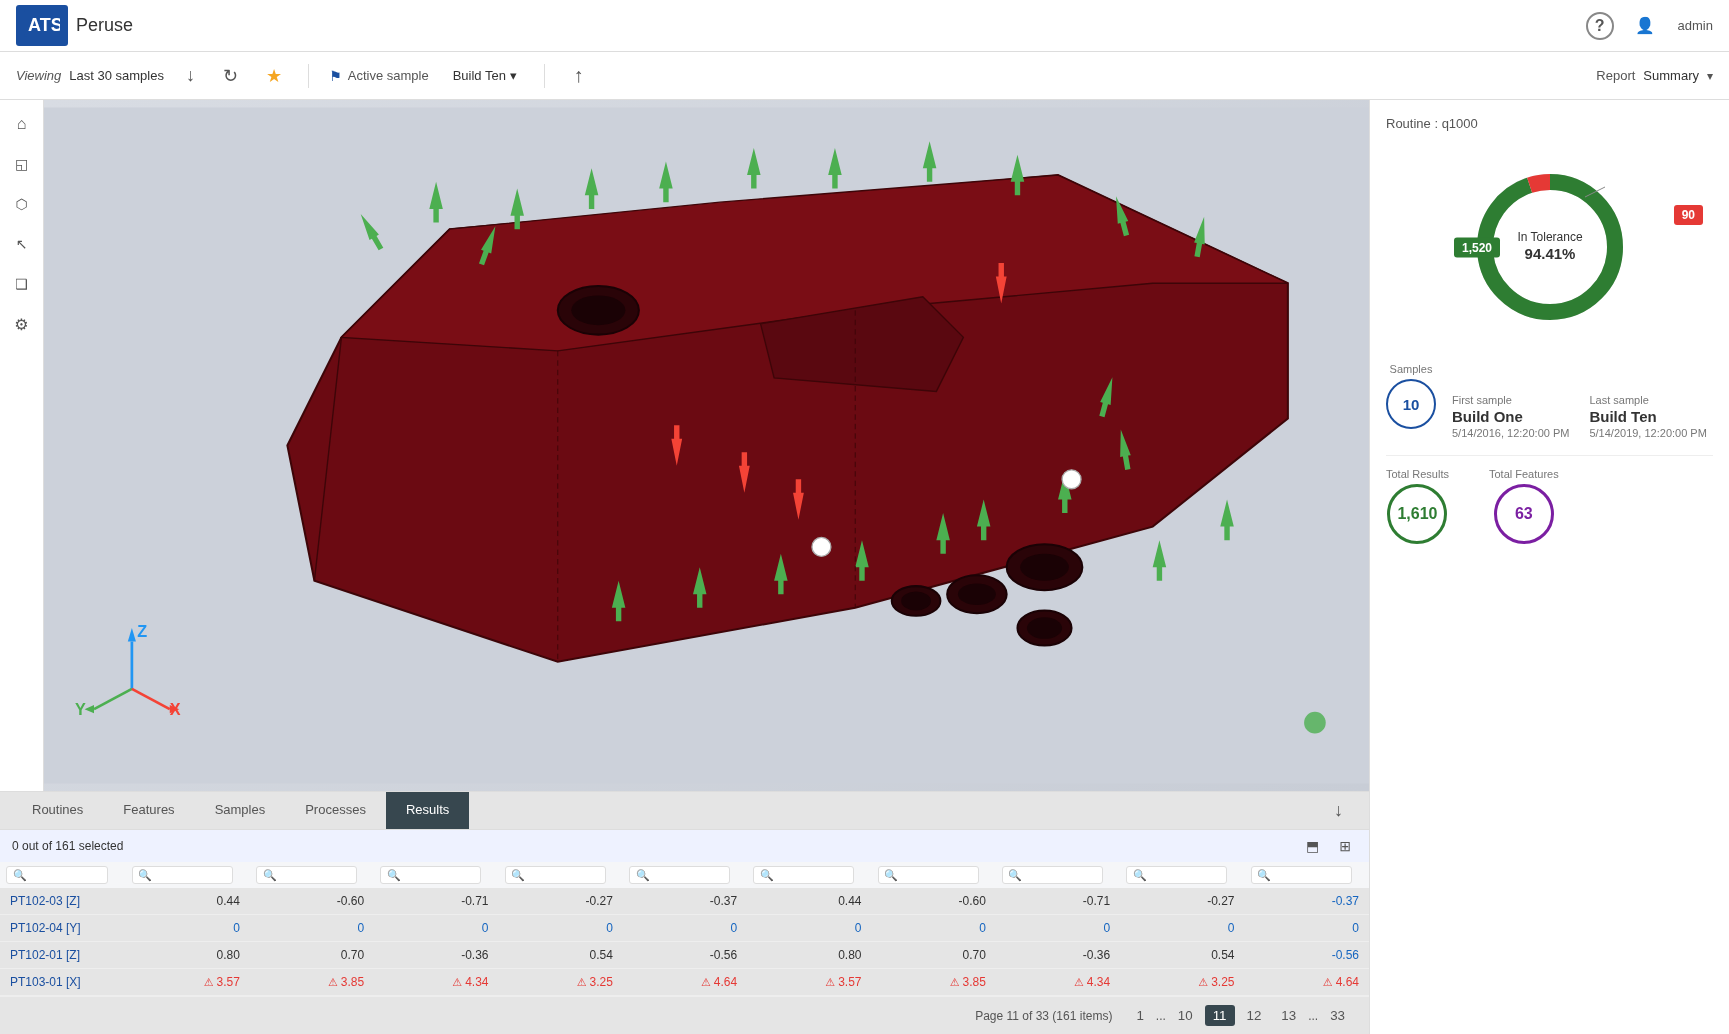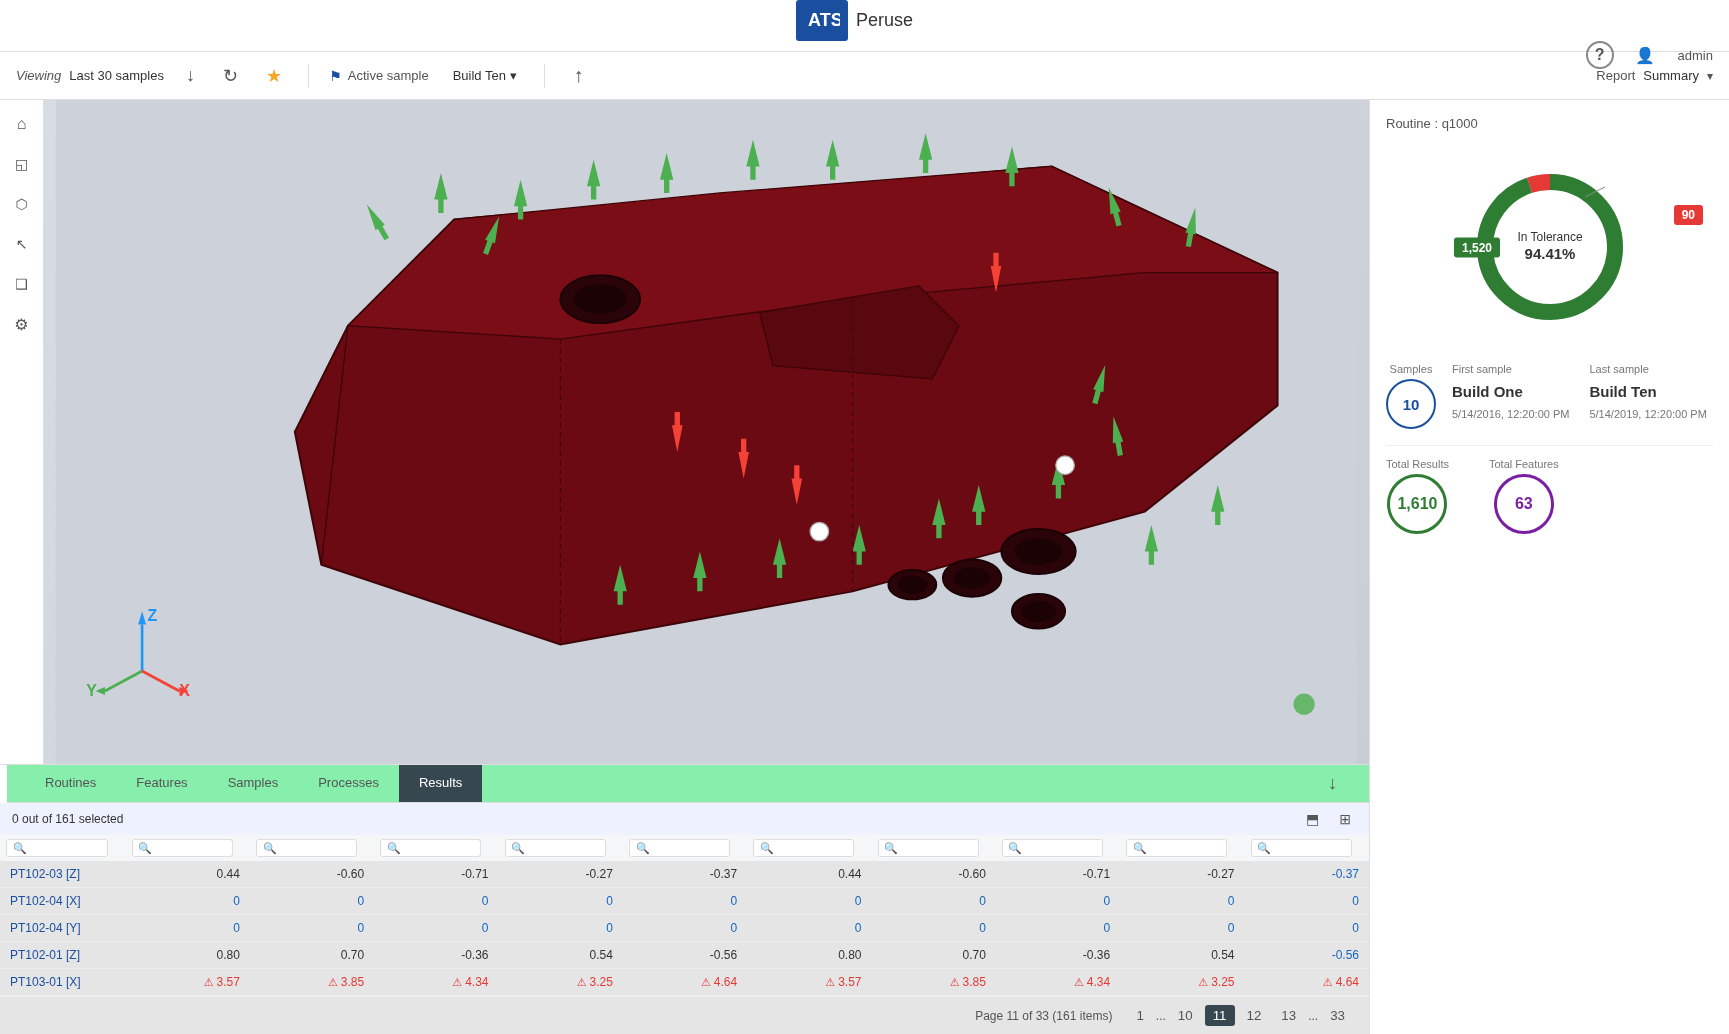--- a/index.html
+++ b/index.html
@@ -1,19 +1,19 @@
 <!DOCTYPE html>
 <html><head>
   <meta charset="utf-8">
   <style>
     * { box-sizing: border-box; margin: 0; padding: 0; }
     body { font-family: 'Segoe UI', Arial, sans-serif; font-size: 13px; background: #f0f2f5; color: #333; overflow: hidden; width: 1729px; height: 1034px; }
 
     
-    .header { display: flex; align-items: center; background: #fff; border-bottom: 1px solid #ddd; height: 52px; padding: 0 16px; flex-direction: column; }
+    .header { display: flex; align-items: center; background: #fff; border-bottom: 1px solid #ddd; height: 52px; padding: 0 16px; }
     .logo { display: flex; align-items: center; gap: 8px; margin-right: 20px; }
     .logo-box { background: #1a4fa0; color: #fff; font-weight: bold; font-size: 18px; padding: 4px 8px; border-radius: 3px; }
     .logo-text { font-size: 18px; color: #333; font-weight: 300; }
     .header-right { margin-left: auto; display: flex; align-items: center; gap: 16px; color: #555; }
 
     
     .toolbar { display: flex; align-items: center; background: #fff; border-bottom: 1px solid #ddd; height: 48px; padding: 0 16px; gap: 16px; }
     .toolbar-section { display: flex; align-items: center; gap: 8px; }
     .toolbar-label { color: #555; font-weight: 500; font-style: italic; }
     .toolbar-value { color: #333; }
@@ -40,21 +40,21 @@
     .side-btn { width: 32px; height: 32px; display: flex; align-items: center; justify-content: center; cursor: pointer; border-radius: 4px; color: #555; font-size: 16px; border: none; background: none; }
 
     
     .model-area { position: absolute; left: 44px; right: 0; top: 0; bottom: 0; background: linear-gradient(135deg, #d8dce3 0%, #c8cdd6 100%); overflow: hidden; }
 
     
     .model-svg { width: 100%; height: 100%; }
 
     
     .bottom-panel { background: #fff; border-top: 1px solid #ddd; }
-    .tabs-bar { display: flex; align-items: center; border-bottom: 1px solid #ddd; background: #86efac; padding: 0 18px; margin-left: 7px; }
+    .tabs-bar { display: flex; align-items: center; border-bottom: 1px solid #ddd; background: #e5e5e5; padding: 0 12px; }
     .tab { padding: 10px 20px; cursor: pointer; color: #555; border-bottom: 2px solid transparent; font-size: 13px; }
     .tab.active { background: #37474f; color: #fff; border-bottom: 2px solid #37474f; }
     .tab-download { margin-left: auto; margin-right: 8px; }
 
     
     .table-section { background: #e5e5e5; }
     .table-status { background: #eef2ff; padding: 6px 12px; font-size: 12px; color: #333; display: flex; align-items: center; justify-content: space-between; }
     .table-status-icons { display: flex; gap: 8px; }
     .table-wrapper { overflow-x: auto; }
     table { width: 100%; border-collapse: collapse; font-size: 12px; }
@@ -87,21 +87,21 @@
     .donut-badge-red { background: #e53935; color: #fff; padding: 3px 8px; border-radius: 3px; font-size: 12px; font-weight: 600; }
     .badge-left { position: absolute; left: 20px; top: 50%; transform: translateY(-50%); padding-left: 48px; }
     .badge-right { position: absolute; right: 10px; top: 30%; }
 
     
     .summary-stats { display: flex; gap: 16px; margin: 16px 0; align-items: flex-start; }
     .stat-samples { display: flex; flex-direction: column; align-items: center; gap: 4px; }
     .stat-circle { width: 50px; height: 50px; border-radius: 50%; border: 2px solid #1a4fa0; display: flex; align-items: center; justify-content: center; font-size: 15px; font-weight: 600; color: #1a4fa0; }
     .stat-label { font-size: 11px; color: #777; }
     .stat-group { display: flex; gap: 20px; flex: 1; }
-    .stat-item { display: flex; flex-direction: column; gap: 8px; }
+    .stat-item { display: flex; flex-direction: column; gap: 2px; margin-top: 31px; }
     .stat-item-label { font-size: 11px; color: #777; }
     .stat-item-value { font-size: 15px; font-weight: 600; color: #333; }
     .stat-item-date { font-size: 11px; color: #777; }
 
     
     .totals-row { display: flex; gap: 40px; margin: 12px 0; }
     .total-circle { width: 60px; height: 60px; border-radius: 50%; display: flex; align-items: center; justify-content: center; font-size: 16px; font-weight: 600; }
     .total-circle-green { border: 3px solid #2e7d32; color: #2e7d32; }
     .total-circle-purple { border: 3px solid #7b1fa2; color: #7b1fa2; }
     .total-item { display: flex; flex-direction: column; align-items: center; gap: 4px; }
@@ -326,33 +326,20 @@
                 <td>-0.71</td>
                 <td>-0.27</td>
                 <td>-0.37</td>
                 <td>0.44</td>
                 <td>-0.60</td>
                 <td>-0.71</td>
                 <td>-0.27</td>
                 <td style="color:#1565c0;">-0.37</td>
               </tr>
 
-              <tr>
-                <td>PT102-04 [X]</td>
-                <td class="blue-val">0</td>
-                <td class="blue-val">0</td>
-                <td class="blue-val">0</td>
-                <td class="blue-val">0</td>
-                <td class="blue-val">0</td>
-                <td class="blue-val">0</td>
-                <td class="blue-val">0</td>
-                <td class="blue-val">0</td>
-                <td class="blue-val">0</td>
-                <td class="blue-val">0</td>
-              </tr>
 
               <tr>
                 <td>PT102-04 [Y]</td>
                 <td class="blue-val">0</td>
                 <td class="blue-val">0</td>
                 <td class="blue-val">0</td>
                 <td class="blue-val">0</td>
                 <td class="blue-val">0</td>
                 <td class="blue-val">0</td>
                 <td class="blue-val">0</td>

